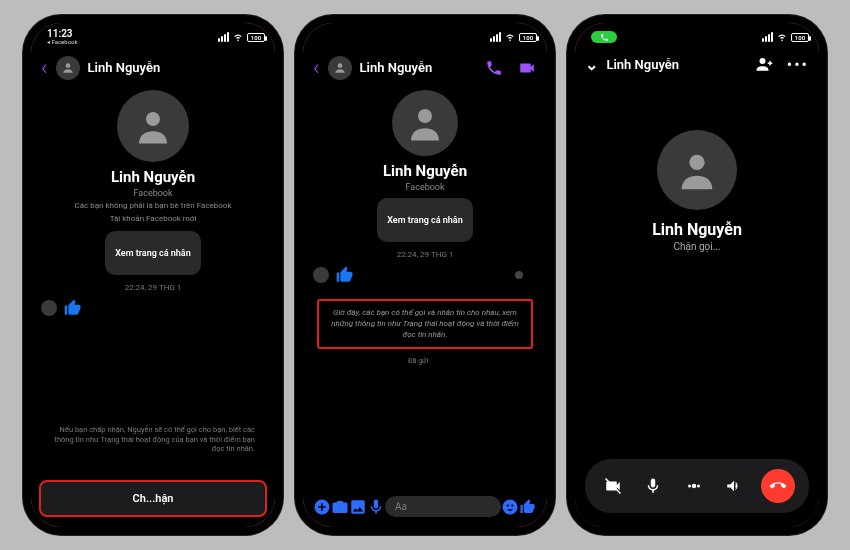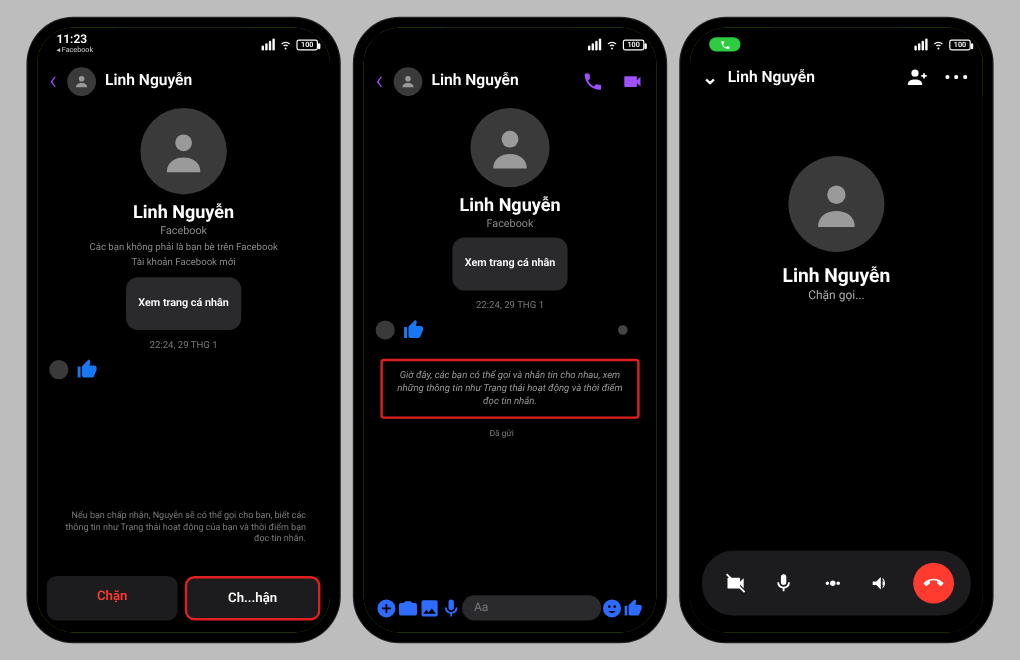--- a/index.html
+++ b/index.html
@@ -5,21 +5,21 @@
   * { box-sizing: border-box; margin: 0; padding: 0; }
   body {
     background: #bdbdbd;
     font-family: -apple-system, BlinkMacSystemFont, "Segoe UI", Roboto, Helvetica, Arial, sans-serif;
     width: 850px; height: 550px;
     display: flex; align-items: center; justify-content: center; gap: 12px;
     padding: 20px;
   }
   .phone {
     width: 260px; height: 520px;
-    background: #4d7c0f;
+    background: #ec4899;
     border-radius: 38px;
     border: 8px solid #000;
     position: relative;
     overflow: hidden;
     box-shadow: 0 0 0 1px #222;
   }
   .notch {
     position: absolute;
     top: 0; left: 50%; transform: translateX(-50%);
     width: 110px; height: 20px;
@@ -192,21 +192,20 @@
       <div class="msg-av"></div>
       <svg class="thumb-up" viewBox="0 0 24 24">
           <path d="M2 20h3V9H2v11zm19-10c0-1-.9-2-2-2h-5l.8-4c0-.4-.1-.8-.4-1L13 2 7 8c-.4.4-.6.9-.6 1.4V18c0 1 .9 2 2 2h8c.8 0 1.5-.5 1.8-1.2l2.6-6c.1-.3.2-.5.2-.8v-2z"></path>
         </svg>
     </div>
 
     <div class="flex-fill"></div>
 
     <div class="bottom-note">Nếu bạn chấp nhận, Nguyễn sẽ có thể gọi cho bạn, biết các thông tin như Trạng thái hoạt động của bạn và thời điểm bạn đọc tin nhắn.</div>
     <div class="action-row">
-      <div class="pill-btn red">Chặn</div>
       <div class="pill-btn white red-box" style="border-color:#e02020;">Ch...hận</div>
     </div>
   </div>
 </div>
 
 <div class="phone">
   <div class="notch"></div>
   <div class="screen">
     <div class="status-bar">
       <div class="status-left"></div>

